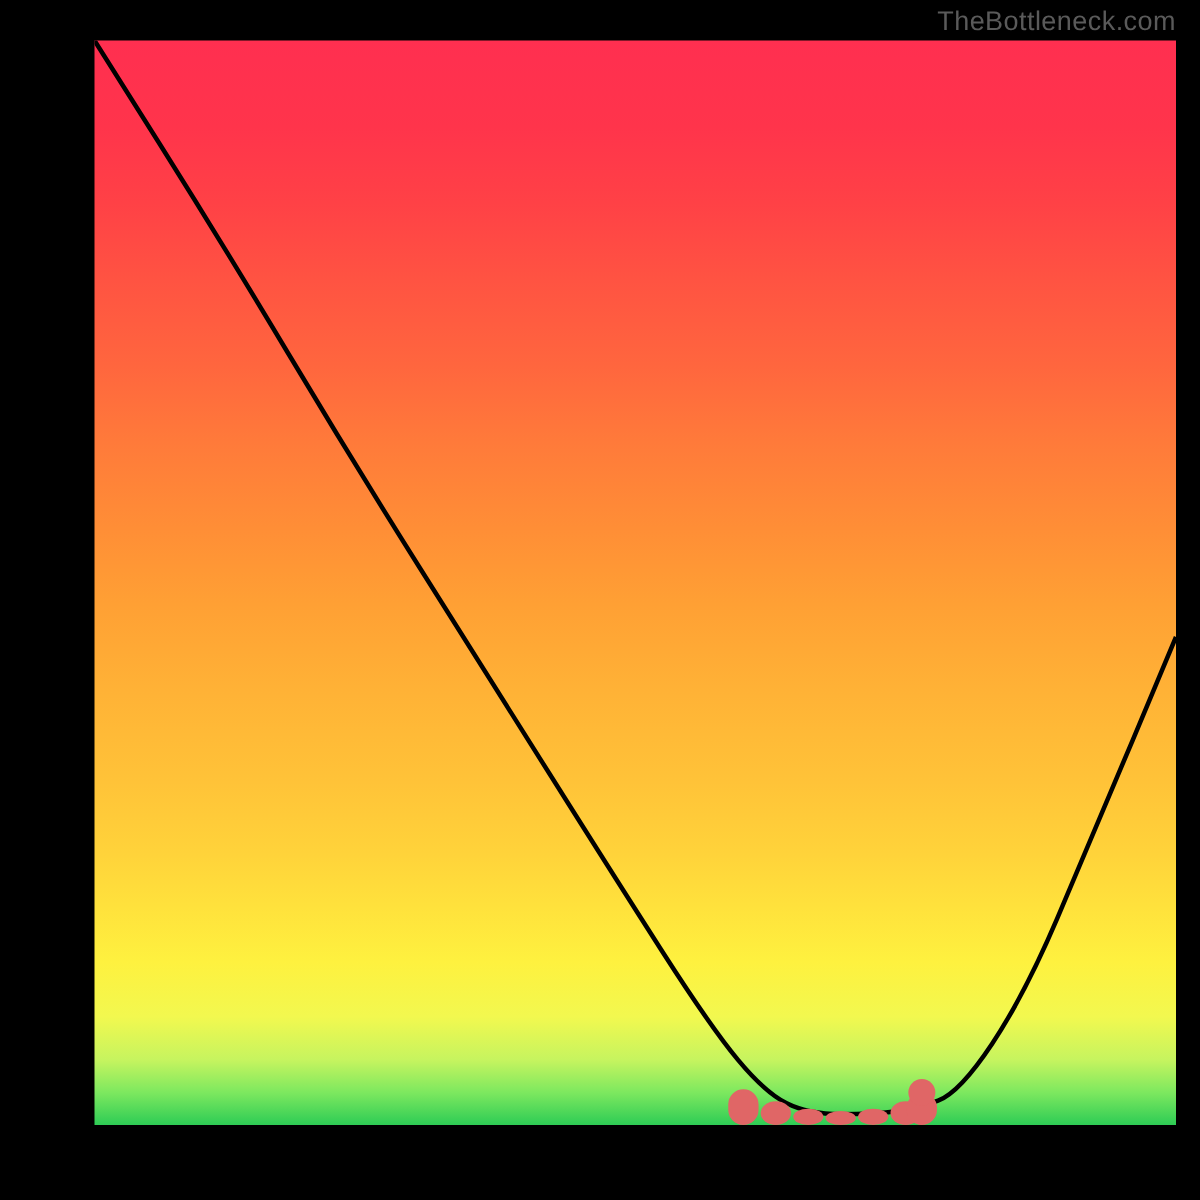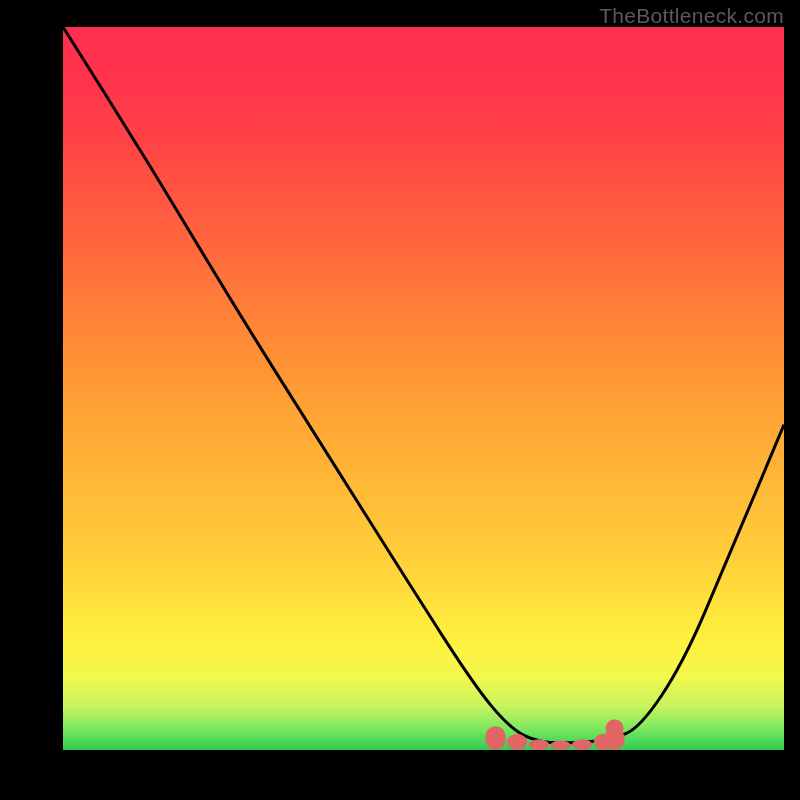--- a/index.html
+++ b/index.html
@@ -45,21 +45,21 @@
   .plot svg {
     position: absolute;
     left: 0;
     top: 0;
   }
   .watermark {
     position: absolute;
     top: 4px;
     right: 16px;
     color: #5a5a5a;
-    font-size: 21px;
+    font-size: 18px;
     font-weight: 500;
     letter-spacing: 0.3px;
     user-select: none;
   }
 </style>
 </head>
 <body>
 
 <div class="frame">
   <div class="plot">

